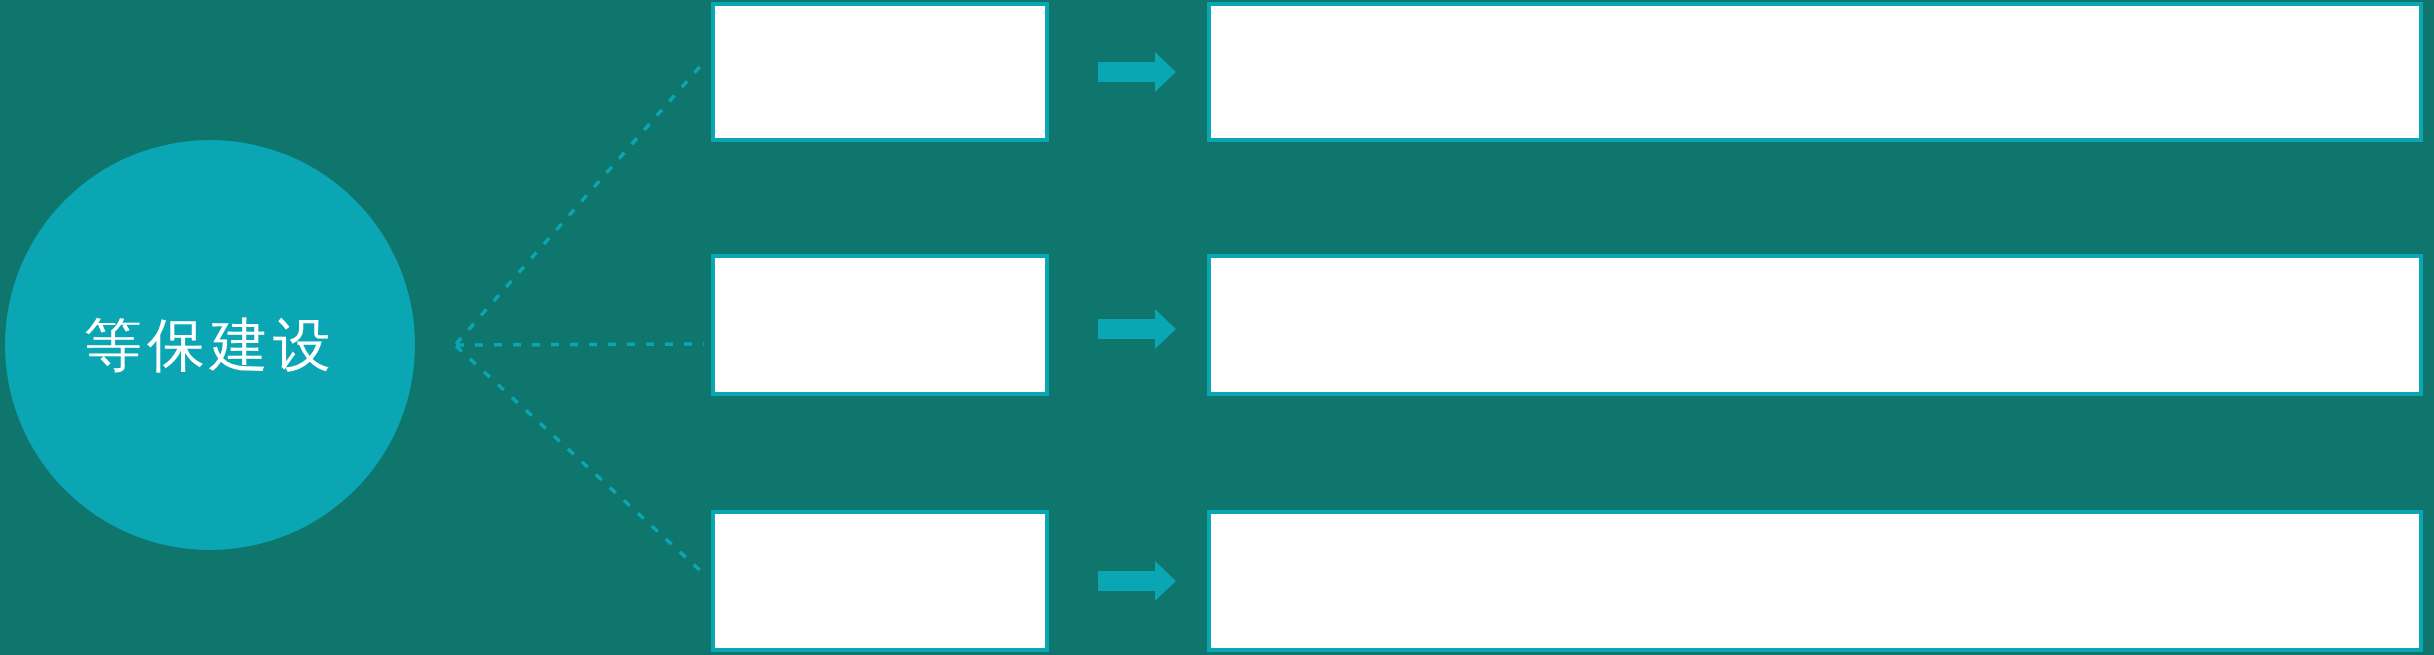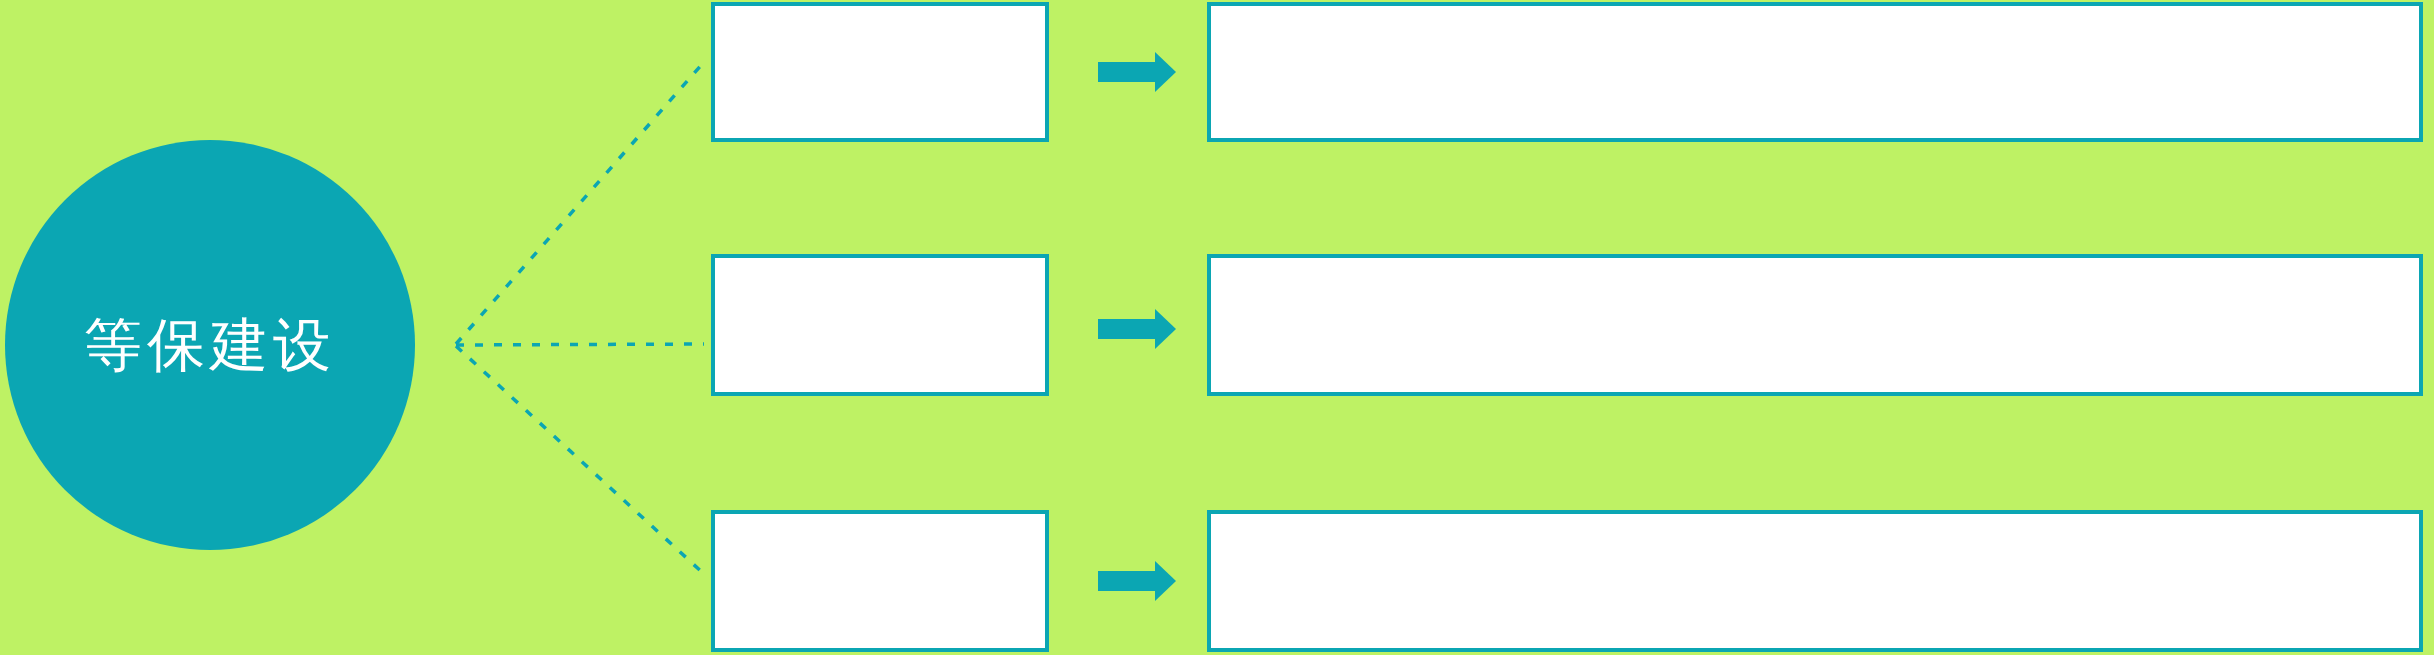--- a/index.html
+++ b/index.html
@@ -1,21 +1,21 @@
 <!DOCTYPE html>
 <html style="--accent: #0ba6b3; --box-fill: #ffffff; --circle-text: #ffffff;"><head>
 <meta charset="utf-8">
 <style>
   :root { --accent: #0ba6b3; --box-fill: #ffffff; --circle-text: #ffffff; }
   html, body { margin: 0; padding: 0; background: #ffffff; }
   .canvas {
     position: relative;
     width: 2434px;
     height: 655px;
-    background: #bef264;
+    background: #0f766e;
     overflow: hidden;
     font-family: "Liberation Sans", "DejaVu Sans", sans-serif;
   }
   .root-circle {
     position: absolute;
     left: 5px;
     top: 140px;
     width: 410px;
     height: 410px;
     border-radius: 50%;

